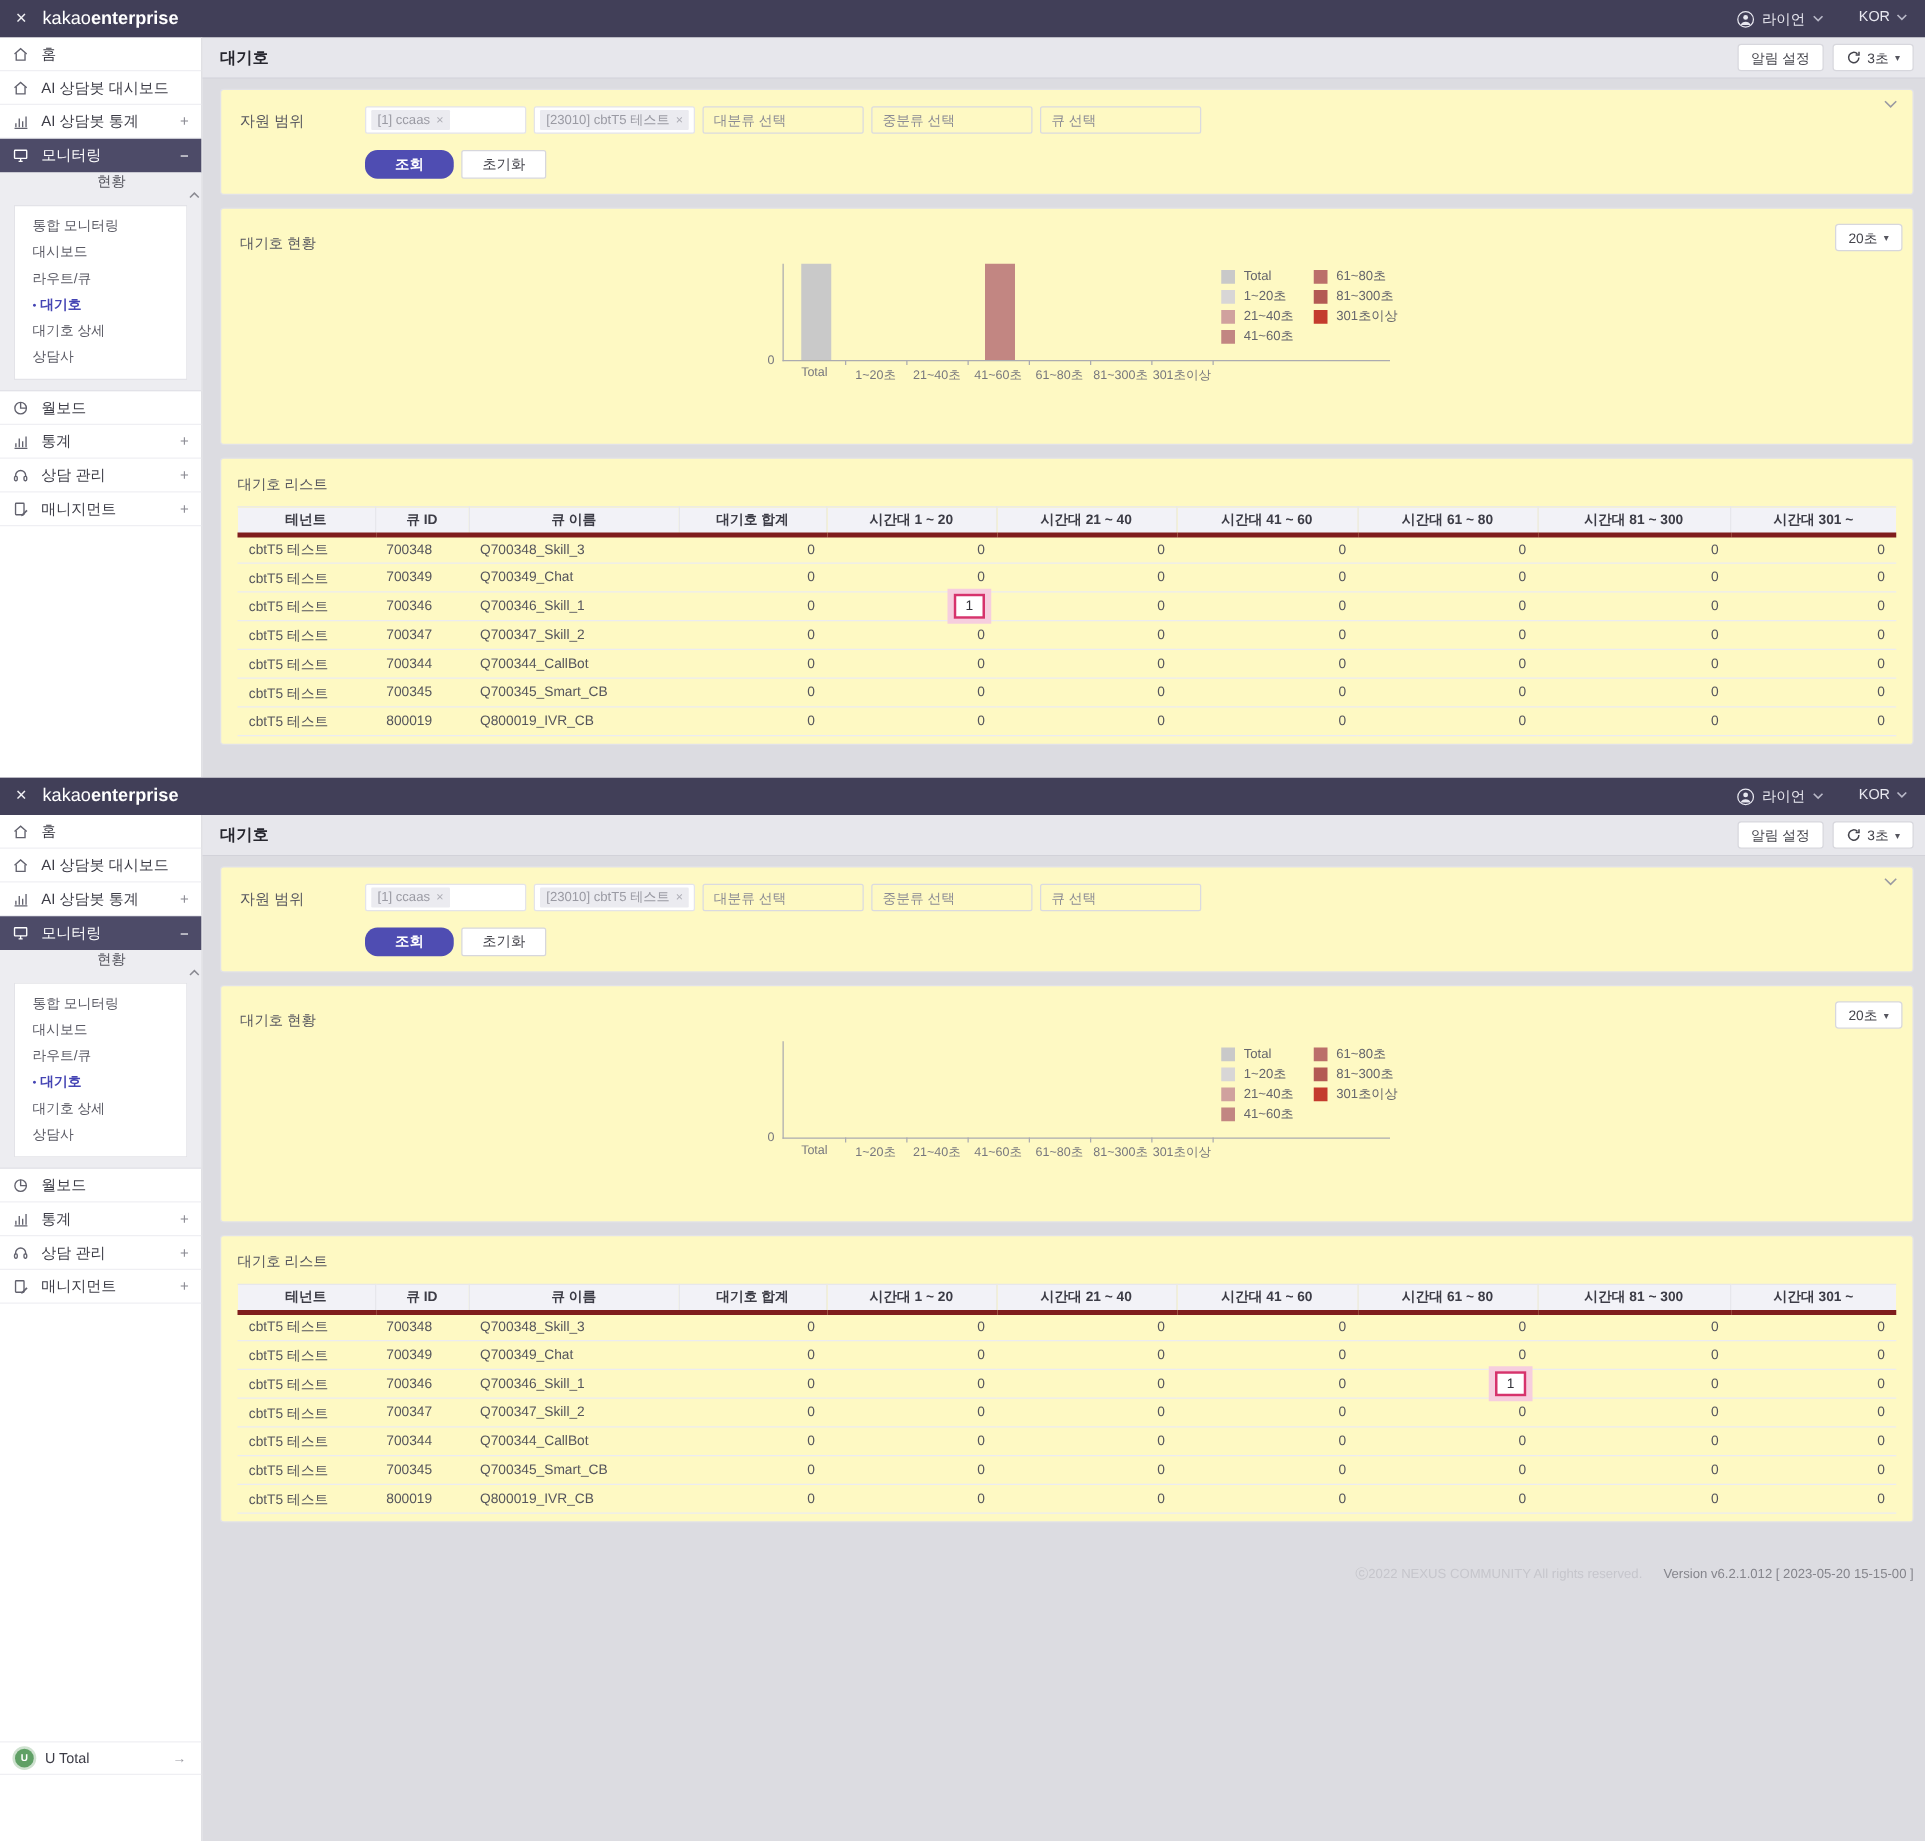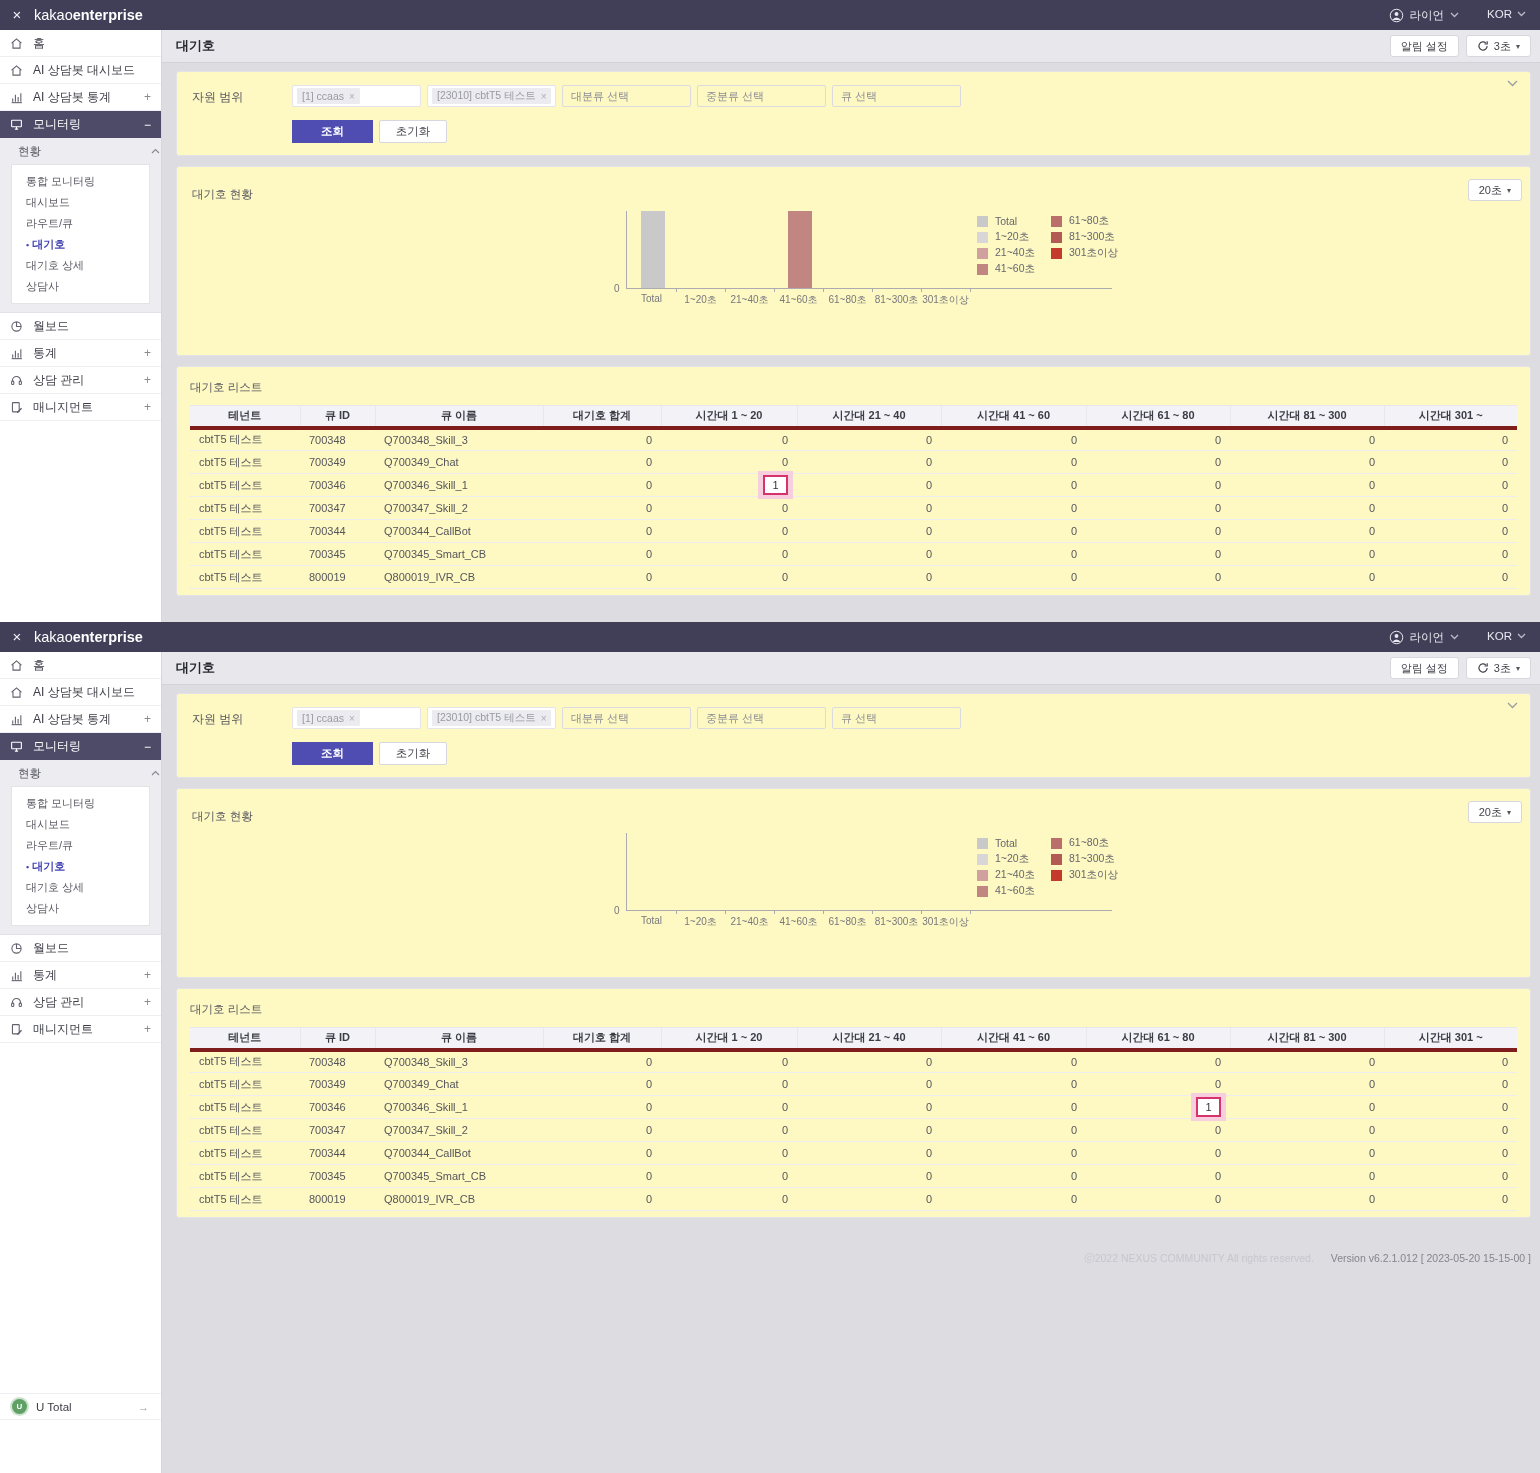--- a/index.html
+++ b/index.html
@@ -24,21 +24,21 @@
 
   
   .sidebar { width:162px; background:#fff; border-right:1px solid #d6d6dc; position:relative; flex:none; }
   .side-item { height:27px; display:flex; align-items:center; padding:0 10px; font-size:12px; color:#3c3c46; border-bottom:1px solid #efeff3; cursor:pointer; }
   .side-item .icn { width:15px; display:flex; align-items:center; }
   .side-item .lbl { margin-left:8px; white-space:nowrap; }
   .side-item .exp { margin-left:auto; color:#8a8a92; font-size:12px; }
   .side-item.active { background:#4d4b68; color:#fff; border-bottom:none; }
   .side-item.active .exp { color:#fff; }
   .submenu-region { background:#ededf1; padding-bottom:8px; border-bottom:1px solid #e2e2e8; }
-  .submenu-head { height:26px; display:flex; align-items:center; padding:0 1px 0 18px; font-size:11.5px; color:#55555e; cursor:pointer; }
+  .submenu-head { height:26px; display:flex; align-items:center; padding:0 1px 0 18px; font-size:11.5px; color:#55555e; cursor:pointer;flex-direction:column; }
   .submenu-head .caret { margin-left:auto; color:#8a8a92; display:flex; }
   .submenu-panel { margin:0 11px; background:#fff; border:1px solid #e3e3e8; padding:6px 0; }
   .submenu-item { height:21px; line-height:21px; padding-left:14px; font-size:11px; color:#5a5a64; cursor:pointer; white-space:nowrap; }
   .submenu-item.active { color:#4444b4; font-weight:bold;font-family:Liberation Serif, serif; }
   .submenu-item .bullet { font-size:9px; margin-right:3px; }
   .u-record { position:absolute; bottom:53px; left:0; right:0; height:27px; border-top:1px solid #efeff3; border-bottom:1px solid #efeff3; display:flex; align-items:center; padding:0 12px; font-size:11.5px; color:#3c3c46; cursor:pointer; }
   .u-badge { width:15px; height:15px; border-radius:50%; background:#5fa065; color:#fff; font-size:8px; font-weight:bold; display:flex; align-items:center; justify-content:center; margin-right:9px; box-shadow:0 0 0 2px #cfe2d0; }
   .u-arrow { margin-left:auto; color:#9a9aa2; font-size:11px; }
 
   
@@ -54,21 +54,21 @@
 
   .filter-card { height:85px; margin-bottom:10px; padding:13px 15px; }
   .filter-row { display:flex; align-items:flex-start; }
   .filter-label { width:100px; font-size:12px; color:#55555e; padding-top:4px; }
   .inputs { display:flex; gap:6px; }
   .tag-input { width:129px; height:22px; border:1px solid #e4e4ea; border-radius:2px; background:#fff; display:flex; align-items:center; padding:0 4px; overflow:hidden; cursor:text; }
   .tag { background:#ebebf0; color:#9a9aa3; font-size:10.5px; height:16px; display:flex; align-items:center; padding:0 5px; gap:5px; border-radius:1px; white-space:nowrap; overflow:hidden; }
   .tag .x { color:#aeaeb6; font-size:10px; cursor:pointer; }
   .select { width:129px; height:22px; border:1px solid #dadae0; border-radius:2px; font-size:11px; color:#8c8c94; display:flex; align-items:center; padding:0 8px; cursor:pointer; white-space:nowrap; }
   .filter-buttons { margin-left:100px; margin-top:13px; display:flex; gap:6px; }
-  .btn-primary { width:81px; height:23px; background:#4f4db2; color:#fff; font-size:11.5px; font-weight:bold; border:none; border-radius:0; cursor:pointer; font-family:Liberation Sans, sans-serif; }
+  .btn-primary { width:71px; height:23px; background:#4f4db2; color:#fff; font-size:11.5px; font-weight:bold; border:none; border-radius:10px; cursor:pointer; font-family:Liberation Sans, sans-serif; }
   .btn-outline { width:68px; height:23px; background:#fff; border:1px solid #d7d7dd; border-radius:2px; font-size:11.5px; color:#44444c; cursor:pointer; font-family:inherit; }
   .collapse-chevron { position:absolute; top:8px; right:12px; color:#9a9aa2; cursor:pointer; display:flex; }
 
   .chart-card { height:190px; margin-bottom:10px; }
   .chart-title { position:absolute; left:15px; top:20px; font-size:11.5px; color:#55555e; }
   .interval-select { position:absolute; right:8px; top:12px; }
   .plot { position:absolute; left:449px; top:44px; width:486px; height:78px; border-left:1px solid #ababb0; border-bottom:1px solid #ababb0; }
   .bar { position:absolute; bottom:0; width:24px; }
   .tick { position:absolute; bottom:-4px; width:1px; height:4px; background:#ababb0; }
   .zero { position:absolute; left:-13px; bottom:-6px; font-size:10px; color:#77777e; }

